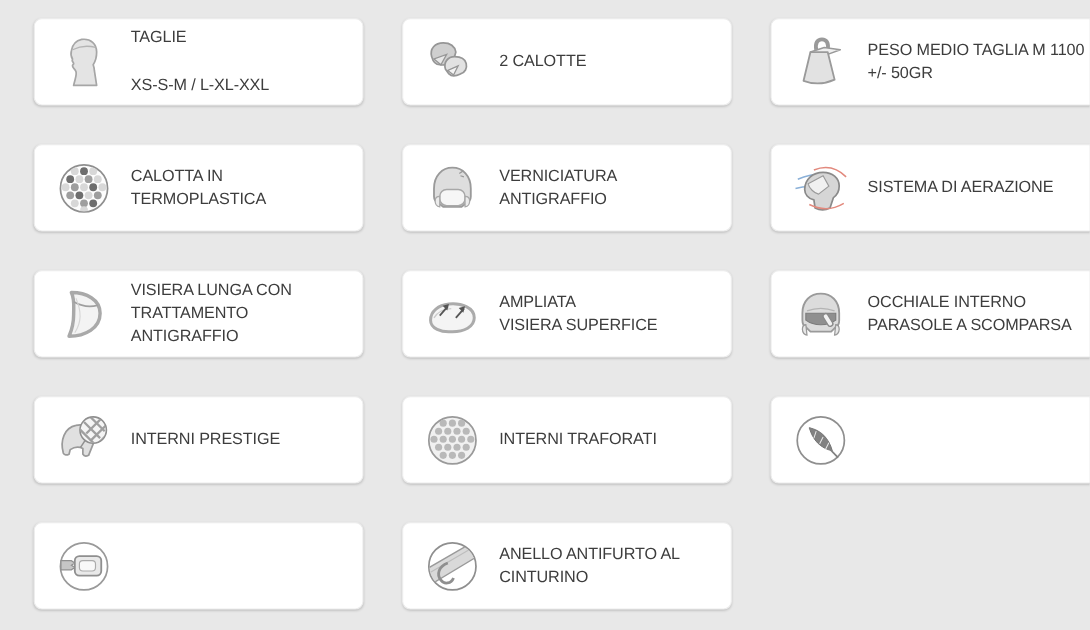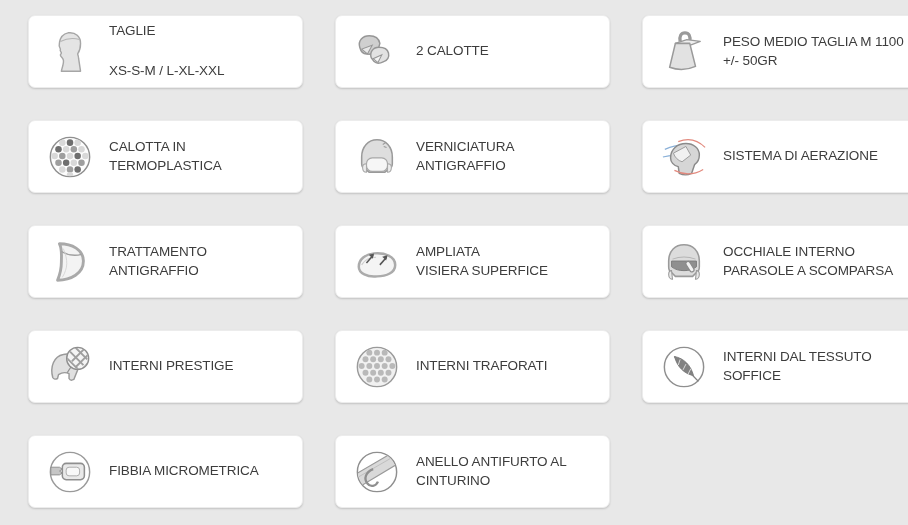--- a/index.html
+++ b/index.html
@@ -158,20 +158,21 @@
 
   <div class="card">
     <span class="icon">
       <svg viewBox="0 0 48 48" width="46" height="46">
         <path d="M13 5c13 0 25 6 25 18 0 13-13 20-27 20 3-7 4-12 4-19S16 11 13 5z" fill="#f3f3f3" stroke="#a9a9a9" stroke-width="3" stroke-linejoin="round"></path>
         <path d="M15 13c7 4 14 5 21 3" fill="none" stroke="#9f9f9f" stroke-width="1.4"></path>
         <path d="M17 10c5 12 5 20-1 30" fill="none" stroke="#d6d6d6" stroke-width="1"></path>
       </svg>
     </span>
     <div class="label">
+      <div>VISIERA LUNGA CON</div>
       <div>TRATTAMENTO</div>
       <div>ANTIGRAFFIO</div>
     </div>
   </div>
 
   <div class="card">
     <span class="icon">
       <svg viewBox="0 0 48 48" width="46" height="46">
         <path d="M5 29c0-8 7-13 16-14 11-1 22 3 22 12 0 8-9 12-19 12-10 1-19-3-19-10z" fill="#f4f4f4" stroke="#ababab" stroke-width="2.6" stroke-linejoin="round"></path>
         <path d="M8 27c3-5 9-8 15-8" stroke="#cccccc" stroke-width="1.2" fill="none"></path>
@@ -266,39 +267,32 @@
 
   <div class="card">
     <span class="icon">
       <svg viewBox="0 0 48 48" width="46" height="46">
         <circle cx="24" cy="24" r="20.5" fill="none" stroke="#8f8f8f" stroke-width="1.5"></circle>
         <path d="M14 13c10 2 17 9 20 20-10-2-17-9-20-20z" fill="#828282" stroke="#6f6f6f" stroke-width="0.8"></path>
         <path d="M14 13l25 26" stroke="#828282" stroke-width="1.5"></path>
         <path d="M20 16l-2 6M26 21l-3 6M31 26l-3 6" stroke="#e8e8e8" stroke-width="0.9" fill="none"></path>
       </svg>
     </span>
-    <div class="label">
-      <div>INTERNI DAL TESSUTO</div>
-      <div>SOFFICE</div>
-    </div>
   </div>
 
 
   <div class="card">
     <span class="icon">
       <svg viewBox="0 0 48 48" width="46" height="46">
         <circle cx="24" cy="24" r="20.5" fill="#ffffff" stroke="#9a9a9a" stroke-width="1.5"></circle>
         <path d="M4 19h9l3 2-3 2 3 2-3 2H4z" fill="#c6c6c6" stroke="#8f8f8f" stroke-width="1"></path>
         <rect x="16" y="15" width="23" height="17" rx="4" fill="#e9e9e9" stroke="#8f8f8f" stroke-width="1.6"></rect>
         <rect x="20" y="19" width="14" height="9" rx="3" fill="#f8f8f8" stroke="#ababab" stroke-width="1"></rect>
       </svg>
     </span>
-    <div class="label">
-      <div>FIBBIA MICROMETRICA</div>
-    </div>
   </div>
 
   <div class="card">
     <span class="icon">
       <svg viewBox="0 0 48 48" width="46" height="46">
         <defs>
             <clipPath id="c16">
               <circle cx="24" cy="24" r="20"></circle>
             </clipPath>
           </defs>

